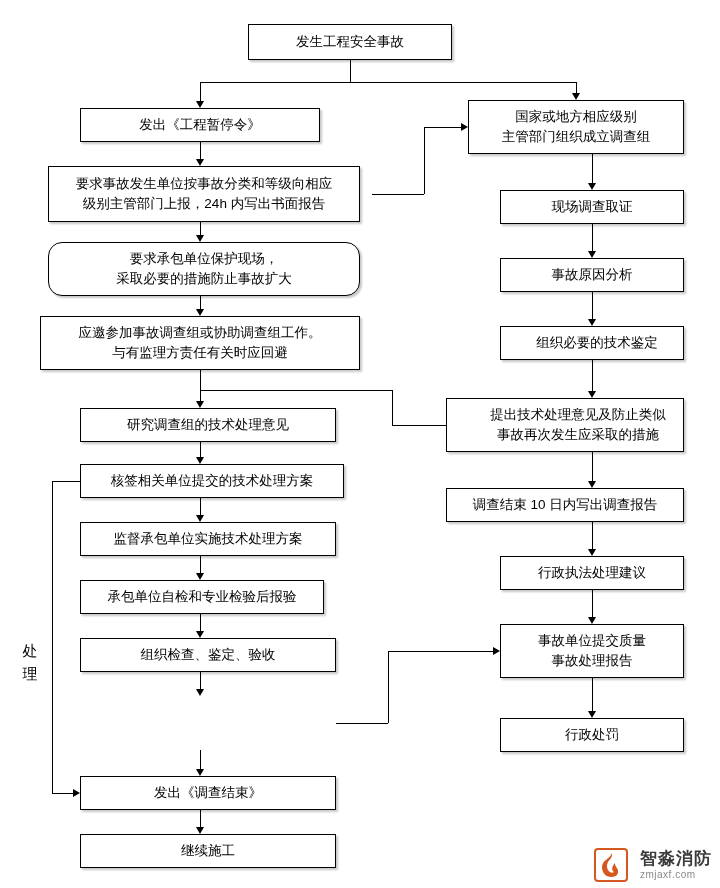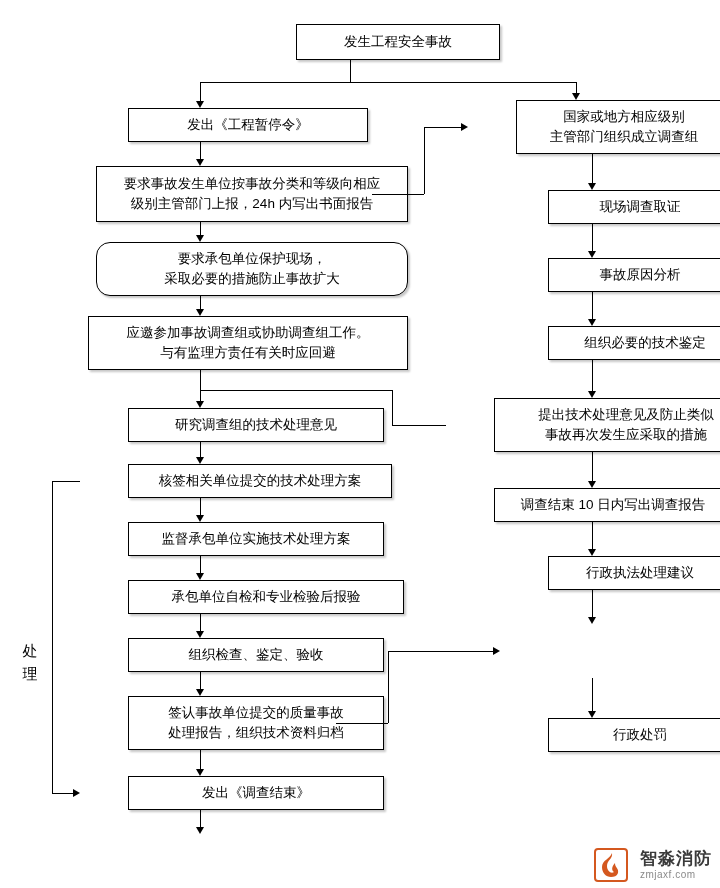--- a/index.html
+++ b/index.html
@@ -24,21 +24,20 @@
     background: #ffffff;
     display: flex;
     align-items: center;
     justify-content: center;
     text-align: center;
     font-size: 13.5px;
     line-height: 1.5;
     color: #000000;
     padding: 2px 6px;
     box-shadow: 2px 2px 2px rgba(0,0,0,0.22);
-    margin-left: 48px;
   }
   .node .txt {
     display: block;
     white-space: pre-line;
   }
   .line {
     position: absolute;
     background: #000000;
   }
   .h { height: 1px; }
@@ -161,42 +160,45 @@
   </div>
 
   <div class="node" style="left:80px; top:522px; width:256px; height:34px;">
     <span class="txt">监督承包单位实施技术处理方案</span>
   </div>
 
   <div class="node" style="left:500px; top:556px; width:184px; height:34px;">
     <span class="txt">行政执法处理建议</span>
   </div>
 
-  <div class="node" style="left:80px; top:580px; width:276px; height:34px;">
+  <div class="node" style="left:80px; top:580px; width:244px; height:34px;">
     <span class="txt">承包单位自检和专业检验后报验</span>
   </div>
 
+  <div class="node" style="left:500px; top:624px; width:184px; height:54px;">
+    <span class="txt">事故单位提交质量
+事故处理报告</span>
+  </div>
 
   <div class="node" style="left:80px; top:638px; width:256px; height:34px;">
     <span class="txt">组织检查、鉴定、验收</span>
   </div>
 
   <div class="node" style="left:500px; top:718px; width:184px; height:34px;">
     <span class="txt">行政处罚</span>
   </div>
 
-  <div class="node" style="left:80px; top:696px; width:256px; height:54px;">
-    <span class="txt">签认事故单位提交的质量事故
-处理报告，组织技术资料归档</span>
-  </div>
 
   <div class="node" style="left:80px; top:776px; width:256px; height:34px;">
     <span class="txt">发出《调查结束》</span>
   </div>
 
+  <div class="node" style="left:80px; top:834px; width:256px; height:34px;">
+    <span class="txt">继续施工</span>
+  </div>
 
   <div class="side-label" style="left:20px; top:640px;">处
 理</div>
 
   <div class="line v" style="left:350px; top:60px; height:22px;"></div>
   <div class="line h" style="left:200px; top:82px; width:376px;"></div>
   <div class="line v" style="left:200px; top:82px; height:19px;"></div>
   <div class="arrow-down" style="left:196px; top:101px;"></div>
   <div class="line v" style="left:576px; top:82px; height:11px;"></div>
   <div class="arrow-down" style="left:572px; top:93px;"></div>

